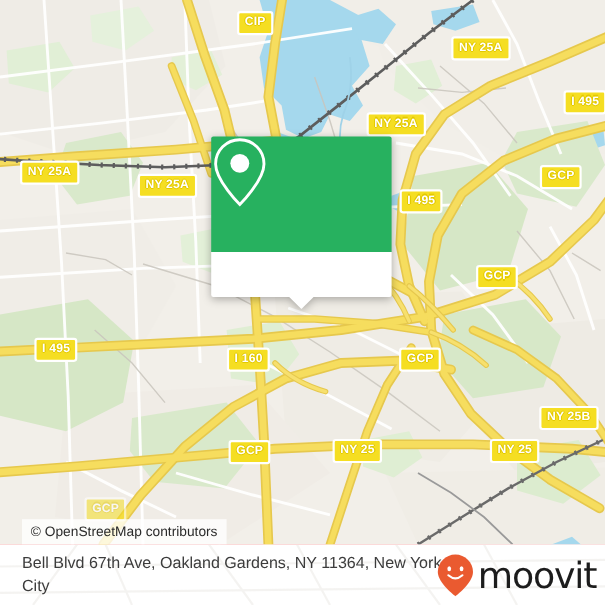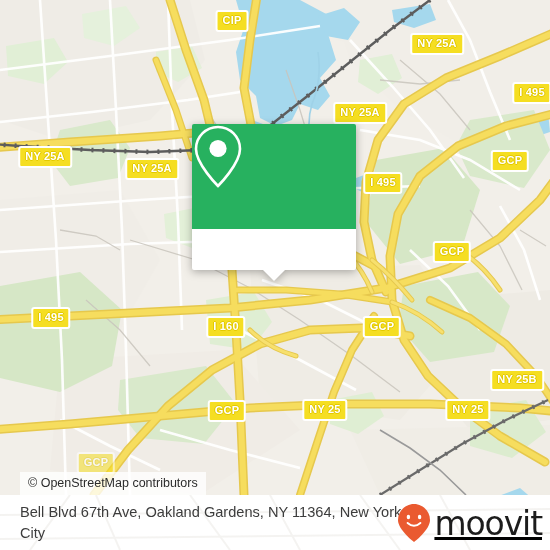--- a/index.html
+++ b/index.html
@@ -82,21 +82,21 @@
   }
   .footer-watermark{position:absolute;left:0;top:0;opacity:.55;}
   .footer-addr{
     position:relative;
     font-size:14.6px;color:#3c3c3c;line-height:1.42;
     padding-left:20px;width:415px;box-sizing:border-box;
     z-index:2;
   }
   .brand{
     position:absolute;right:8px;top:50%;transform:translateY(-50%);
-    display:flex;align-items:center;gap:3px;z-index:2;text-decoration:underline;
+    display:flex;align-items:center;gap:3px;z-index:2;
   }
   .brand-word{
     font-size:33px;color:#1c1c1c;letter-spacing:-1.1px;
     font-family:"DejaVu Sans", sans-serif;font-weight:400;
     line-height:1;position:relative;top:1px;
   }
 </style>
 </head>
 <body>
 

